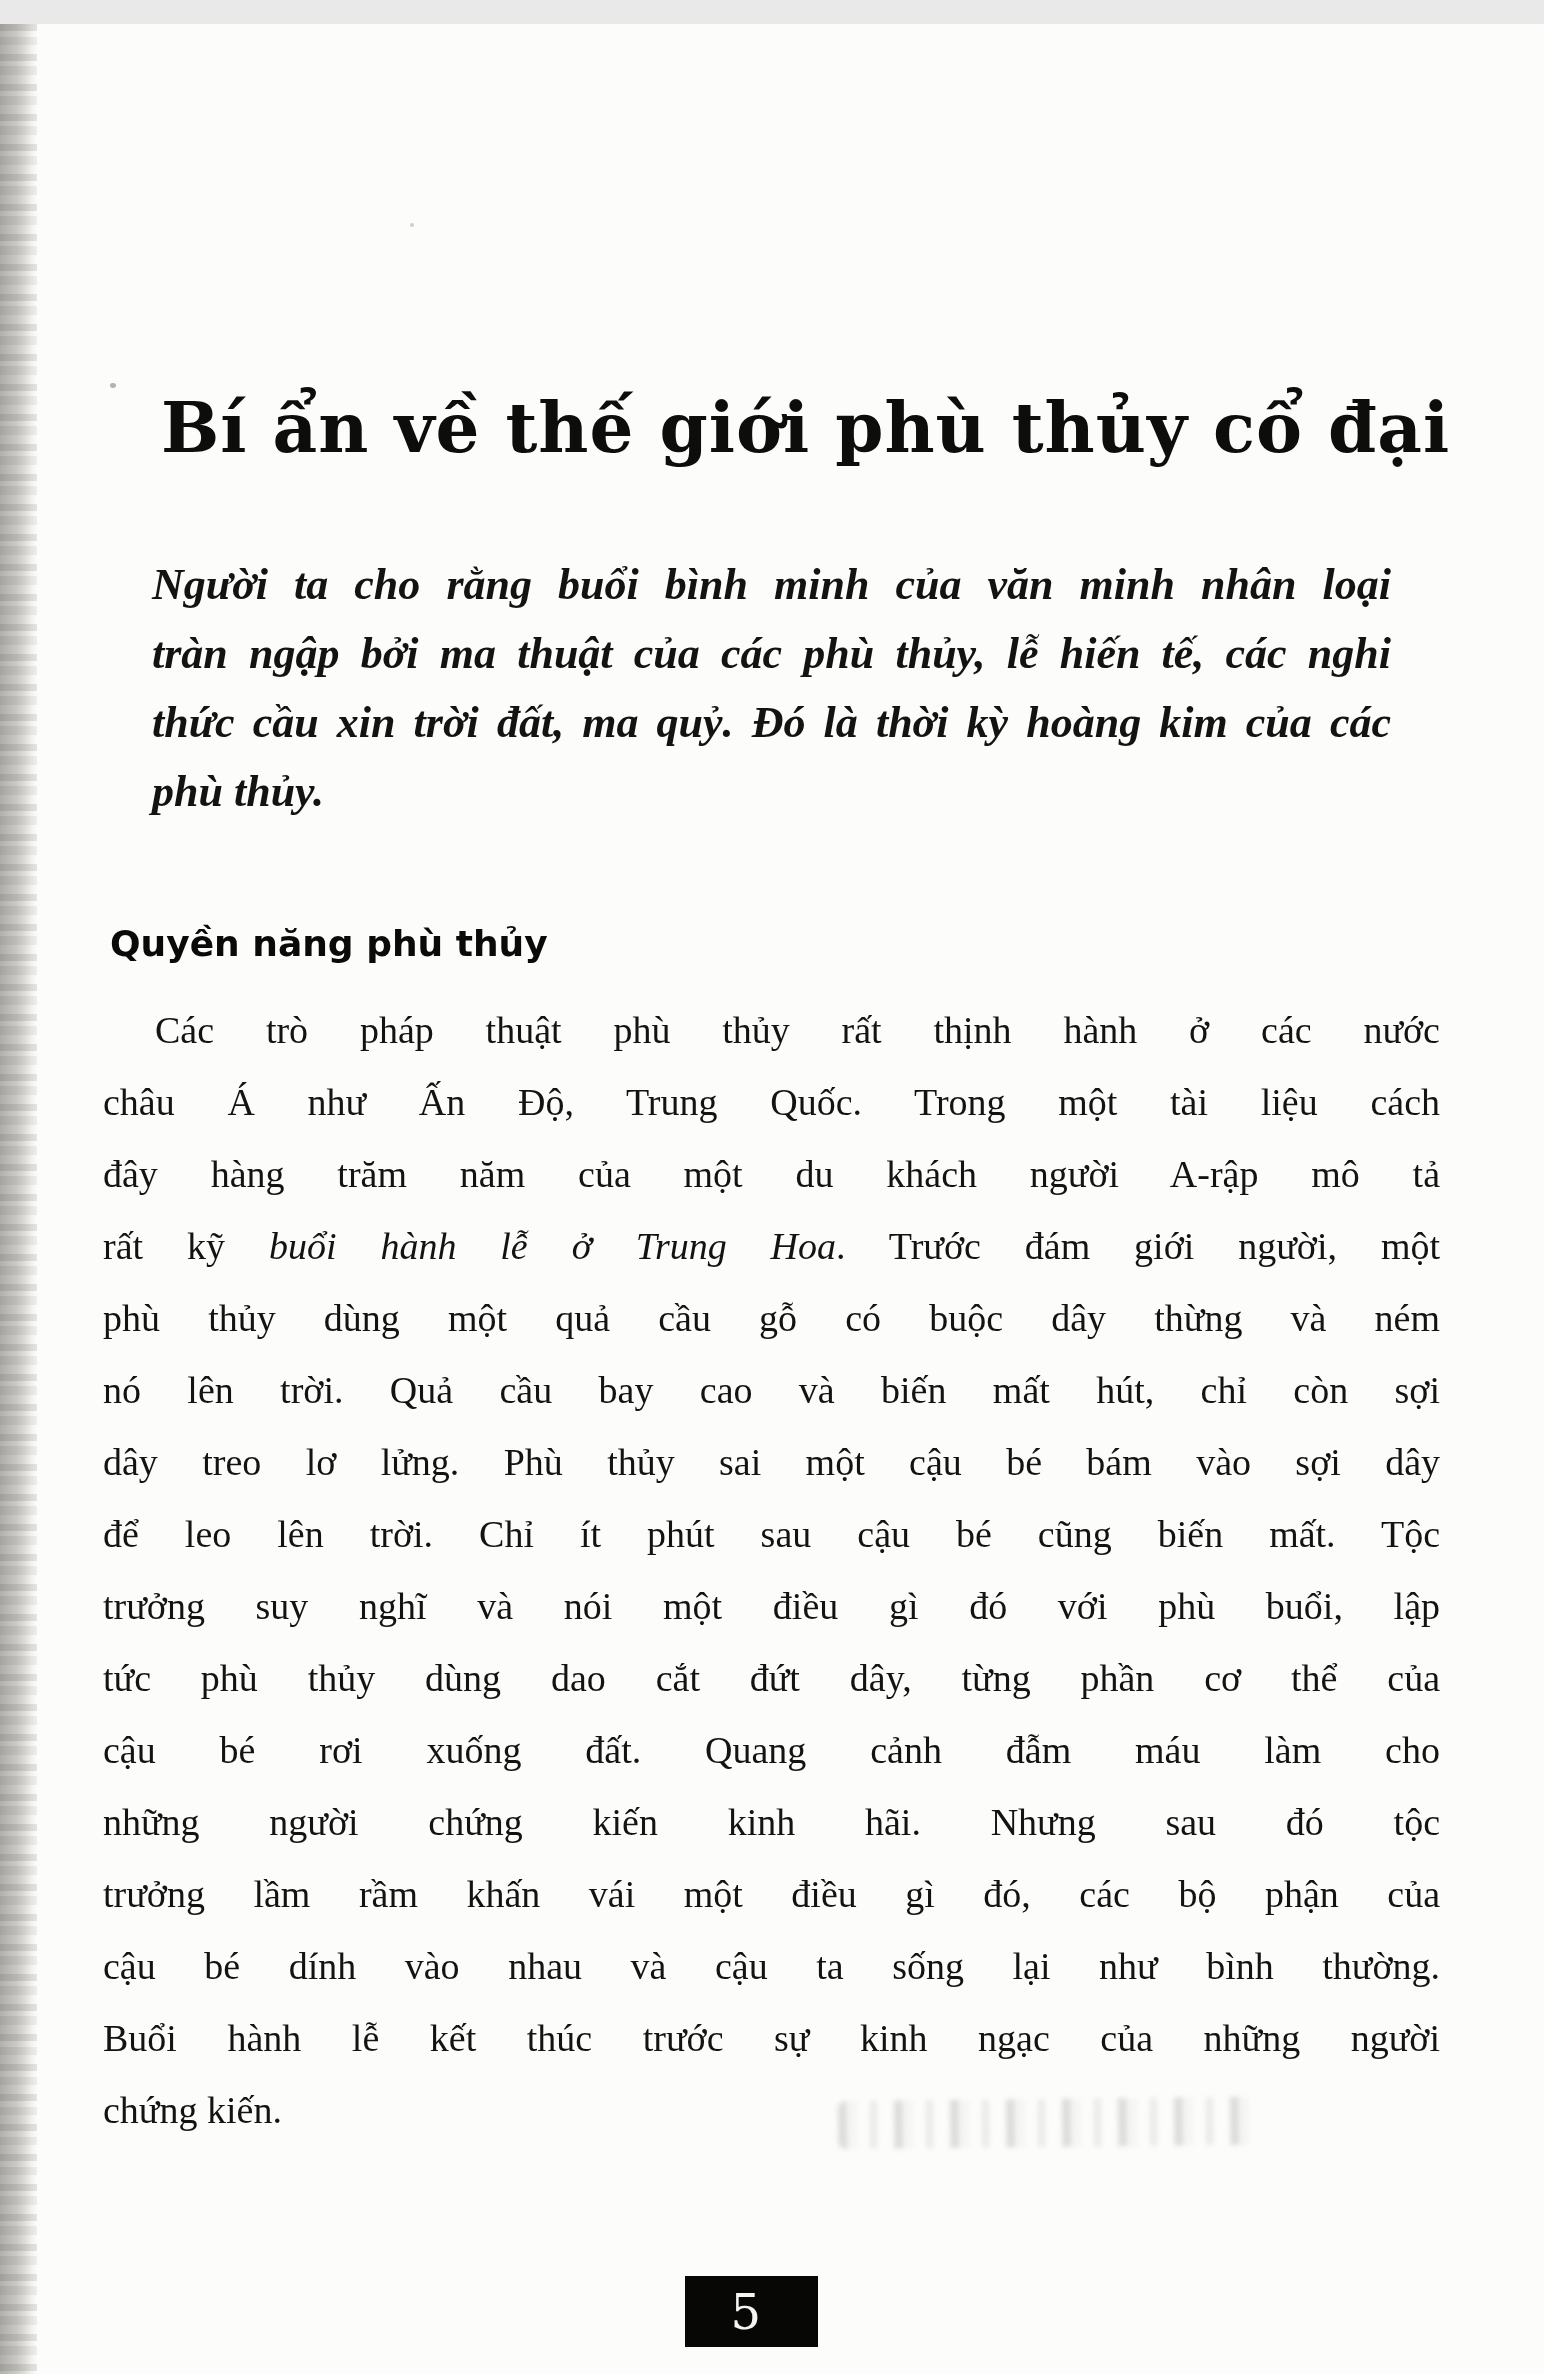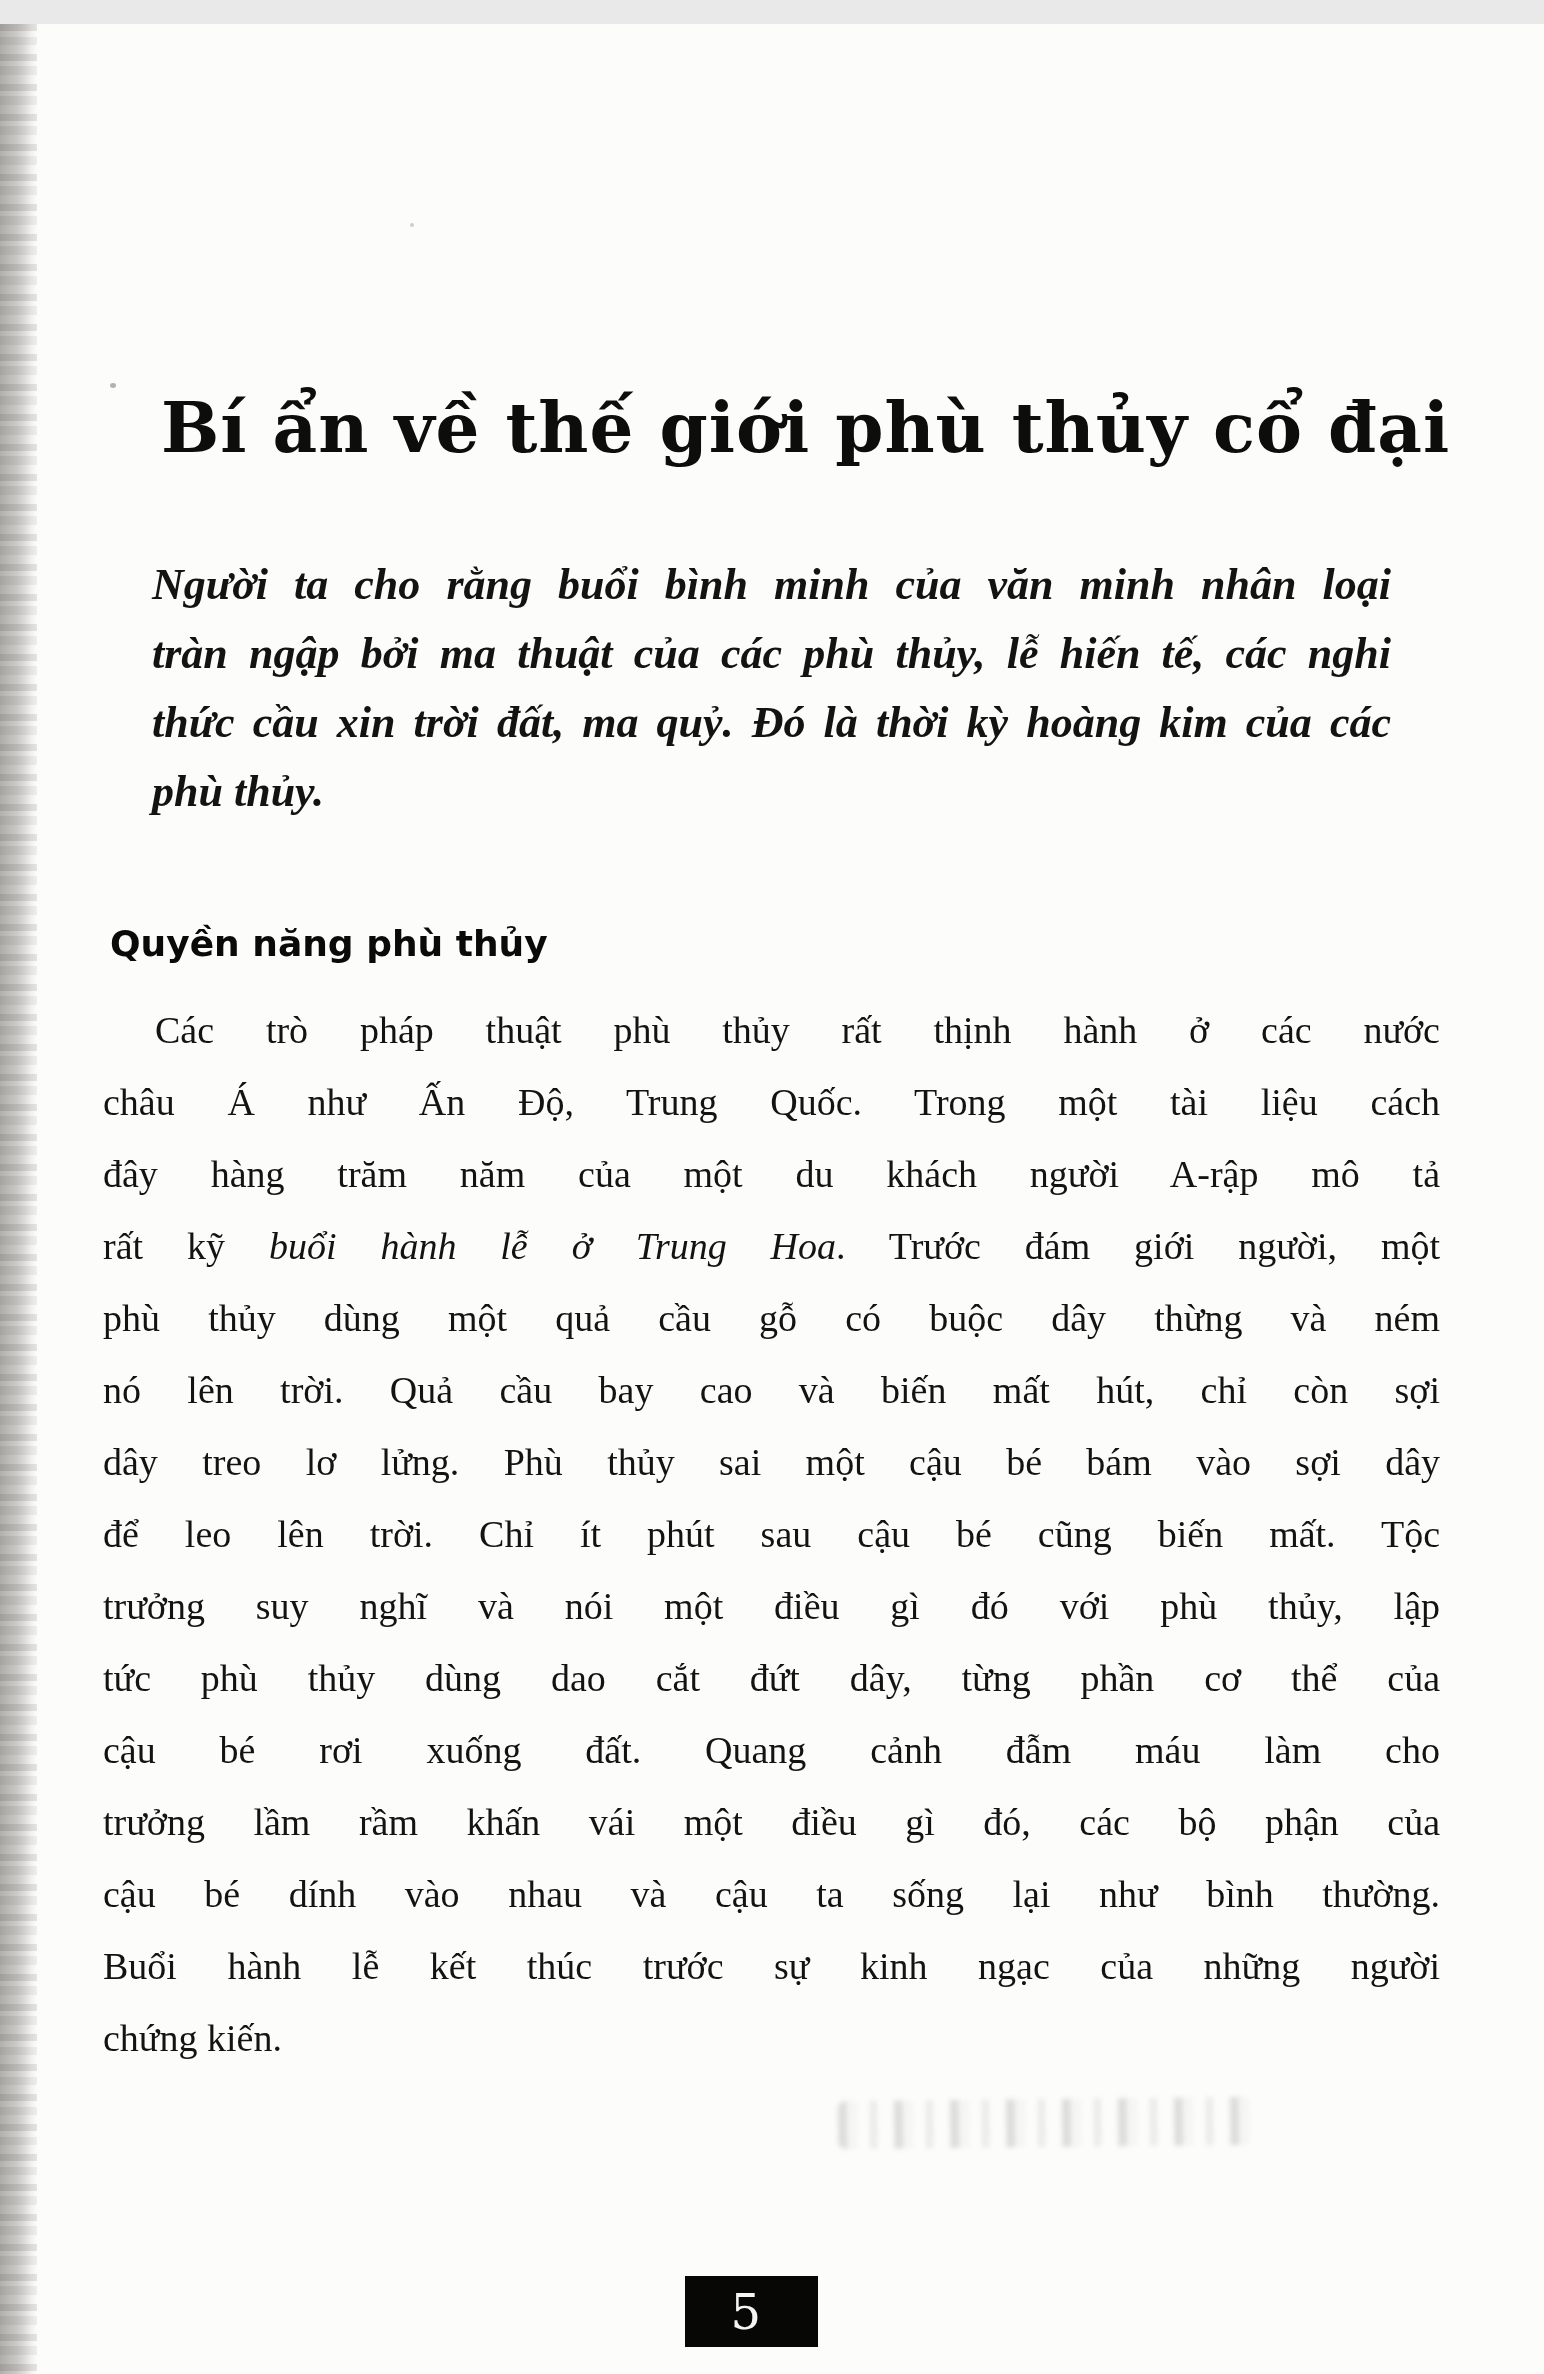--- a/index.html
+++ b/index.html
@@ -151,23 +151,24 @@
 
   <div class="body-text">
     <div class="line indent">Các trò pháp thuật phù thủy rất thịnh hành ở các nước</div>
     <div class="line">châu Á như Ấn Độ, Trung Quốc. Trong một tài liệu cách</div>
     <div class="line">đây hàng trăm năm của một du khách người A-rập mô tả</div>
     <div class="line"><span>rất kỹ</span> <span class="it">buổi hành lễ ở Trung Hoa</span><span>. Trước đám giới người, một</span></div>
     <div class="line">phù thủy dùng một quả cầu gỗ có buộc dây thừng và ném</div>
     <div class="line">nó lên trời. Quả cầu bay cao và biến mất hút, chỉ còn sợi</div>
     <div class="line">dây treo lơ lửng. Phù thủy sai một cậu bé bám vào sợi dây</div>
     <div class="line">để leo lên trời. Chỉ ít phút sau cậu bé cũng biến mất. Tộc</div>
-    <div class="line">trưởng suy nghĩ và nói một điều gì đó với phù thủy, lập</div>
+    <div class="line">trưởng suy nghĩ và nói một điều gì đó với phù buổi, lập</div>
     <div class="line">tức phù thủy dùng dao cắt đứt dây, từng phần cơ thể của</div>
     <div class="line">cậu bé rơi xuống đất. Quang cảnh đẫm máu làm cho</div>
+    <div class="line">những người chứng kiến kinh hãi. Nhưng sau đó tộc</div>
     <div class="line">trưởng lầm rầm khấn vái một điều gì đó, các bộ phận của</div>
     <div class="line">cậu bé dính vào nhau và cậu ta sống lại như bình thường.</div>
     <div class="line">Buổi hành lễ kết thúc trước sự kinh ngạc của những người</div>
     <div class="line end">chứng kiến.</div>
   </div>
 
   <div class="bleed-smudge"></div>
 
   <div class="page-number-box">
     <span>5</span>

